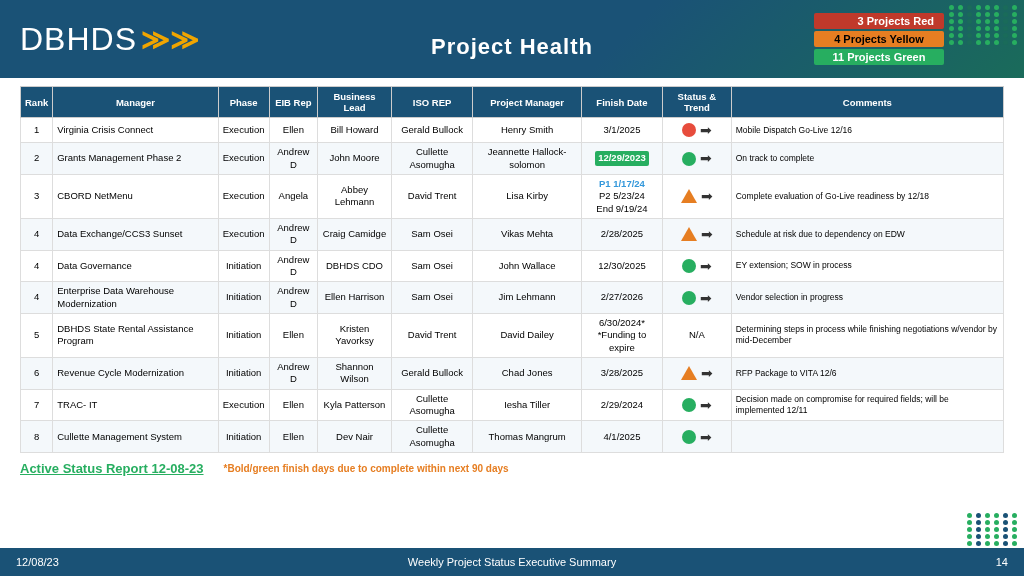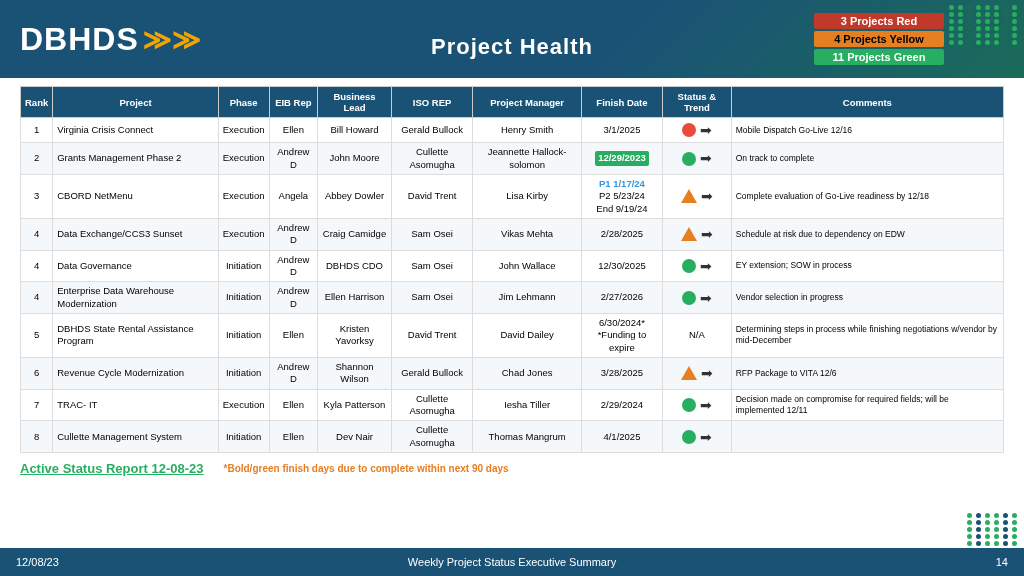--- a/index.html
+++ b/index.html
@@ -21,21 +21,21 @@
       padding: 0 20px;
       position: relative;
     }
     .logo-area {
       display: flex;
       align-items: center;
     }
     .logo-text {
       color: white;
       font-size: 32px;
-      font-weight: 700;
+      font-weight: 400;
       letter-spacing: 1px;
     }
     .logo-arrows {
       display: flex;
       align-items: center;
       margin-left: 4px;
     }
     .logo-arrows span {
       color: #f0a500;
       font-size: 28px;
@@ -64,21 +64,21 @@
     }
     .badge {
       padding: 2px 10px;
       font-size: 11px;
       font-weight: bold;
       color: white;
       border-radius: 2px;
       text-align: center;
       min-width: 130px;
     }
-    .badge-red { background: #c0392b; }
+    .badge-red { background: #c0392b; text-align: right; }
     .badge-yellow { background: #e67e22; color: #000; }
     .badge-green { background: #27ae60; }
 
     
     .main-content {
       padding: 8px 20px 4px 20px;
       background: white;
     }
 
     
@@ -282,21 +282,21 @@
       <div style="width: 5px; height: 5px; border-radius: 50%; background: rgb(26, 107, 90);"></div>
       <div style="width: 5px; height: 5px; border-radius: 50%; background: rgb(39, 174, 96);"></div>
     </div>
 </div>
 
 <div class="main-content">
   <table>
     <thead>
       <tr>
         <th>Rank</th>
-        <th>Project</th>
+        <th>Manager</th>
         <th>Phase</th>
         <th>EIB Rep</th>
         <th>Business Lead</th>
         <th>ISO REP</th>
         <th>Project Manager</th>
         <th>Finish Date</th>
         <th>Status &amp; Trend</th>
         <th>Comments</th>
       </tr>
     </thead>
@@ -333,21 +333,21 @@
               <span class="arrow-right">➡</span>
             </div>
           </td>
           <td class="td-left td-small">On track to complete</td>
         </tr>
         <tr style="background: rgb(255, 255, 255);">
           <td>3</td>
           <td class="td-left">CBORD NetMenu</td>
           <td>Execution</td>
           <td>Angela</td>
-          <td>Abbey Dowler</td>
+          <td>Abbey Lehmann</td>
           <td>David Trent</td>
           <td>Lisa Kirby</td>
           <td><span class="p1-date">P1 1/17/24</span><br><span>P2 5/23/24</span><br><span>End 9/19/24</span></td>
           <td>
             <div class="status-cell">
               <span class="status-triangle-yellow"></span>
               <span class="arrow-right">➡</span>
             </div>
           </td>
           <td class="td-left td-small">Complete evaluation of Go-Live readiness by 12/18</td>

